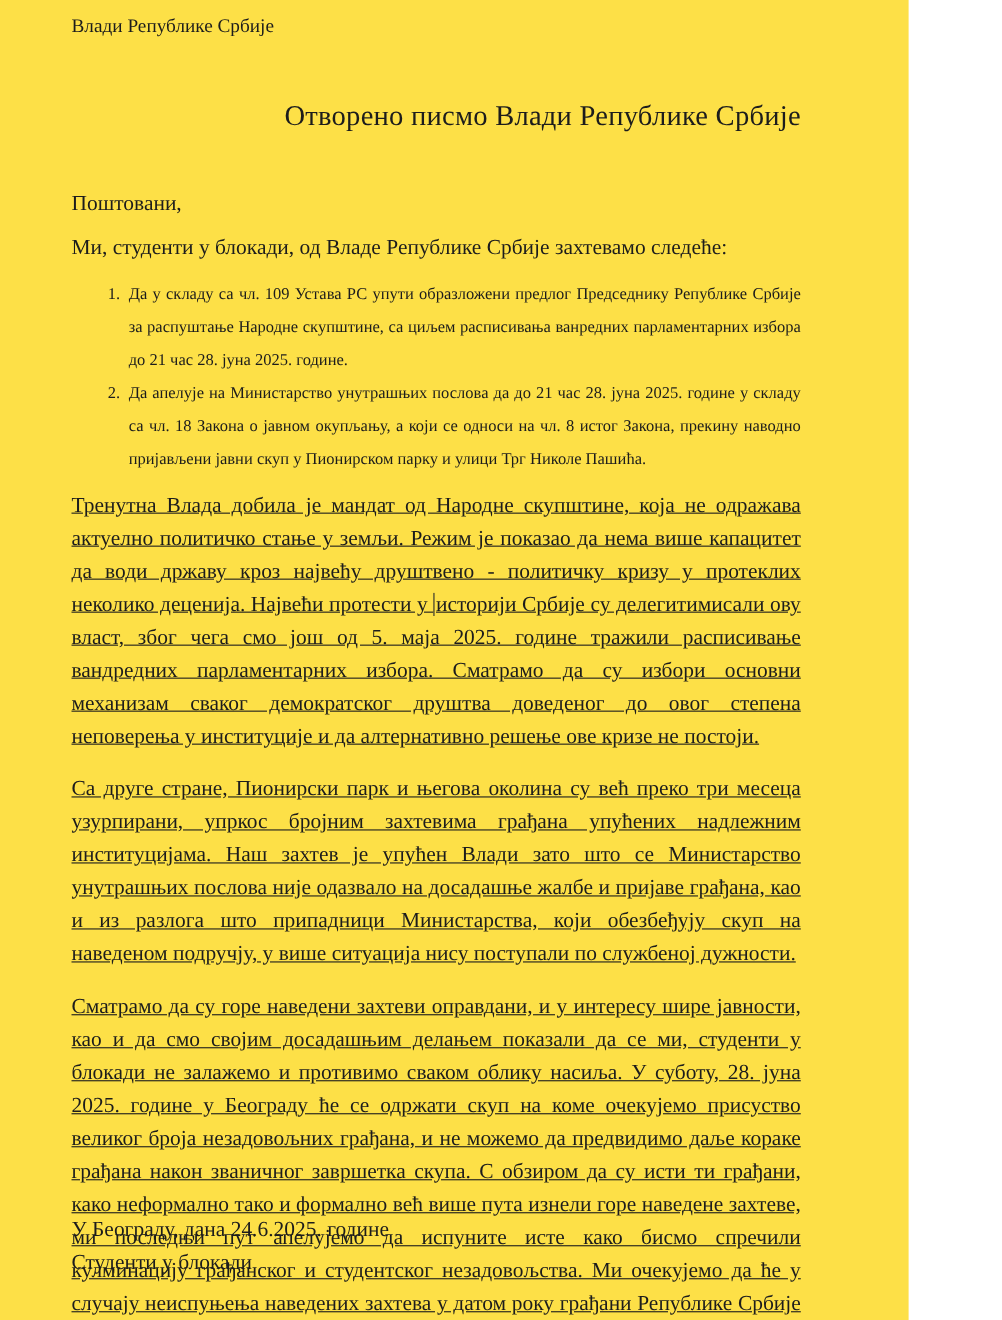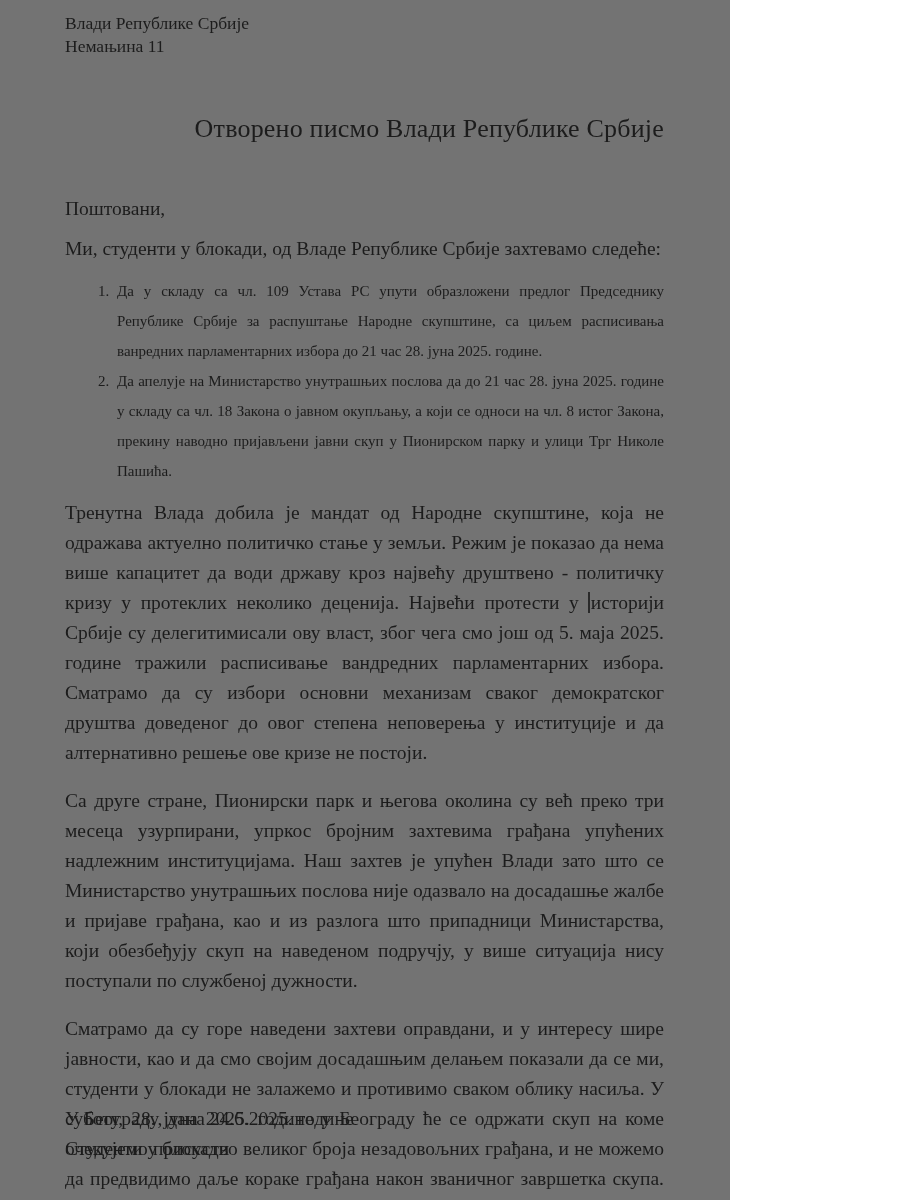--- a/index.html
+++ b/index.html
@@ -2,28 +2,28 @@
 <html><head>
 <meta charset="utf-8">
 <style>
   html, body {
     margin: 0;
     padding: 0;
     background: #ffffff;
   }
   .page {
     position: relative;
-    width: 730px;
+    width: 826px;
     height: 1200px;
-    background: #737373;
+    background: #fde047;
     font-family: "Liberation Serif", "DejaVu Serif", serif;
     color: #1c1c1c;
     overflow: hidden;
     box-sizing: border-box;
-    padding: 12px 66px 0 65px;
+    padding: 12px 98px 0 65px;
   }
   .doc-header {
     font-size: 17.5px;
     line-height: 1.32;
     margin-bottom: 56px;
   }
   .doc-title {
     text-align: right;
     font-size: 26px;
     font-weight: normal;
@@ -50,20 +50,21 @@
   ol.demands li {
     text-align: justify;
     padding-left: 4px;
     margin: 0;
   }
   .paragraph {
     font-size: 19.5px;
     line-height: 30px;
     text-align: justify;
     margin: 0 0 18px 0;
+    text-decoration: underline;
   }
   .text-cursor {
     display: inline-block;
     width: 1.5px;
     height: 21px;
     background: #2a2a2a;
     vertical-align: text-bottom;
     margin-right: 1px;
   }
   .doc-footer {
@@ -74,21 +75,20 @@
     line-height: 30px;
   }
 </style>
 </head>
 <body>
 
 <div class="page">
 
   <div class="doc-header">
     <div>Влади Републике Србије</div>
-    <div>Немањина 11</div>
   </div>
 
   <h1 class="doc-title">Отворено писмо Влади Републике Србије</h1>
 
   <p class="salutation">Поштовани,</p>
 
   <p class="body-text">Ми, студенти у блокади, од Владе Републике Србије захтевамо следеће:</p>
 
   <ol class="demands">
     <li>Да у складу са чл. 109 Устава РС упути образложени предлог Председнику Републике Србије за распуштање Народне скупштине, са циљем расписивања ванредних парламентарних избора до 21 час 28. јуна 2025. године.</li>

